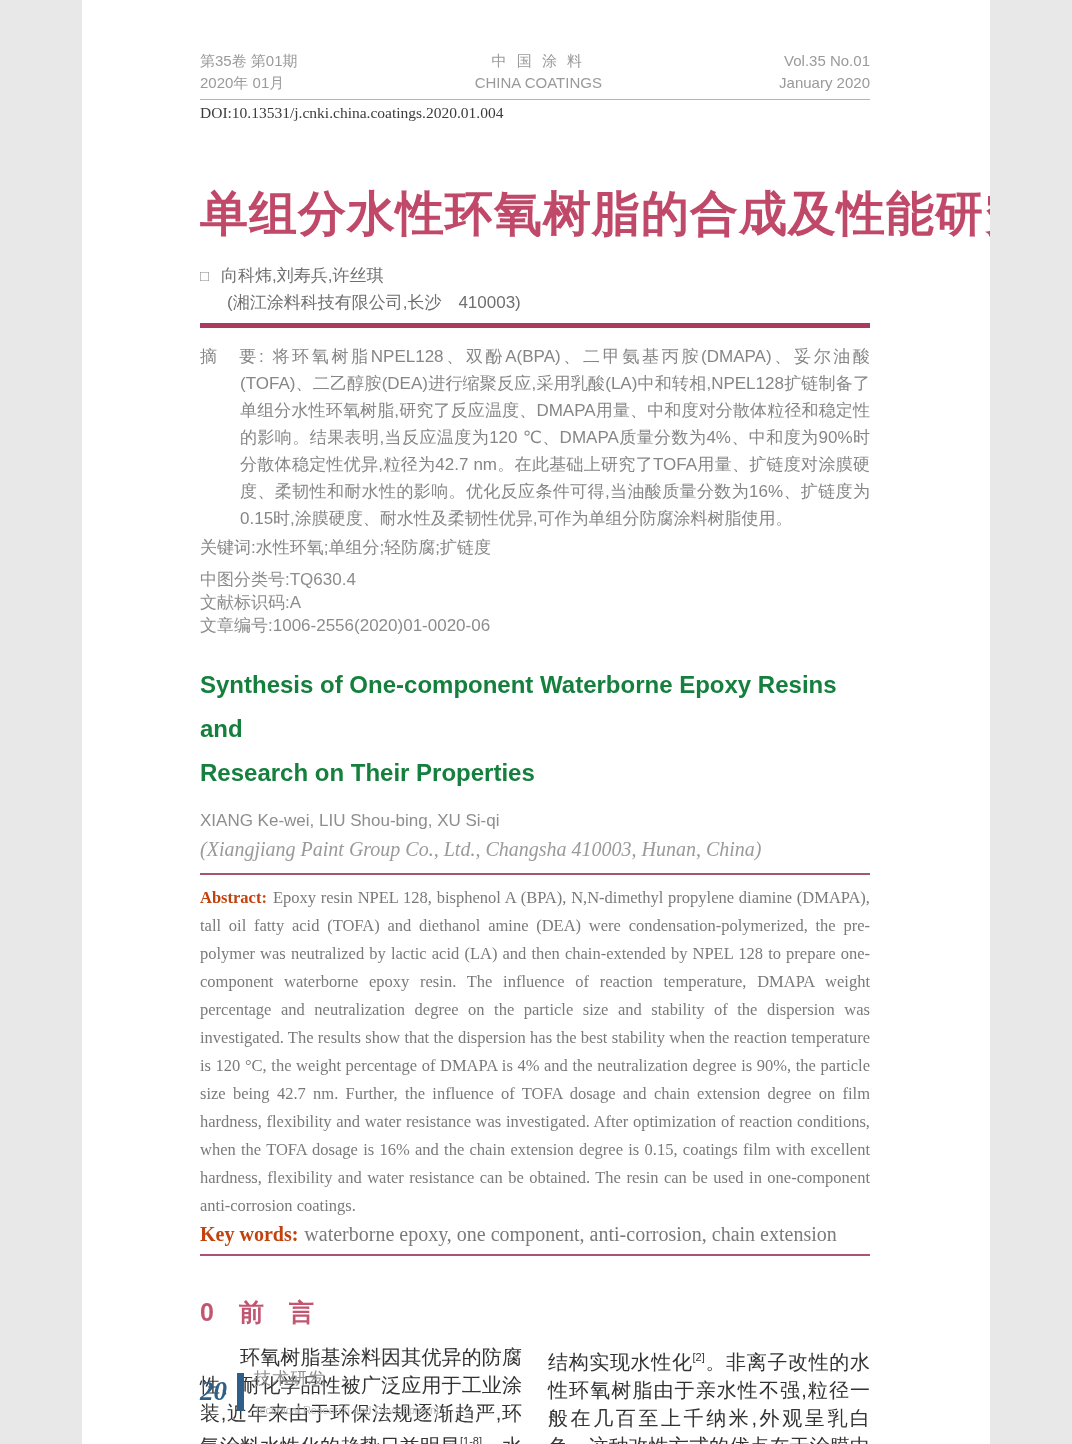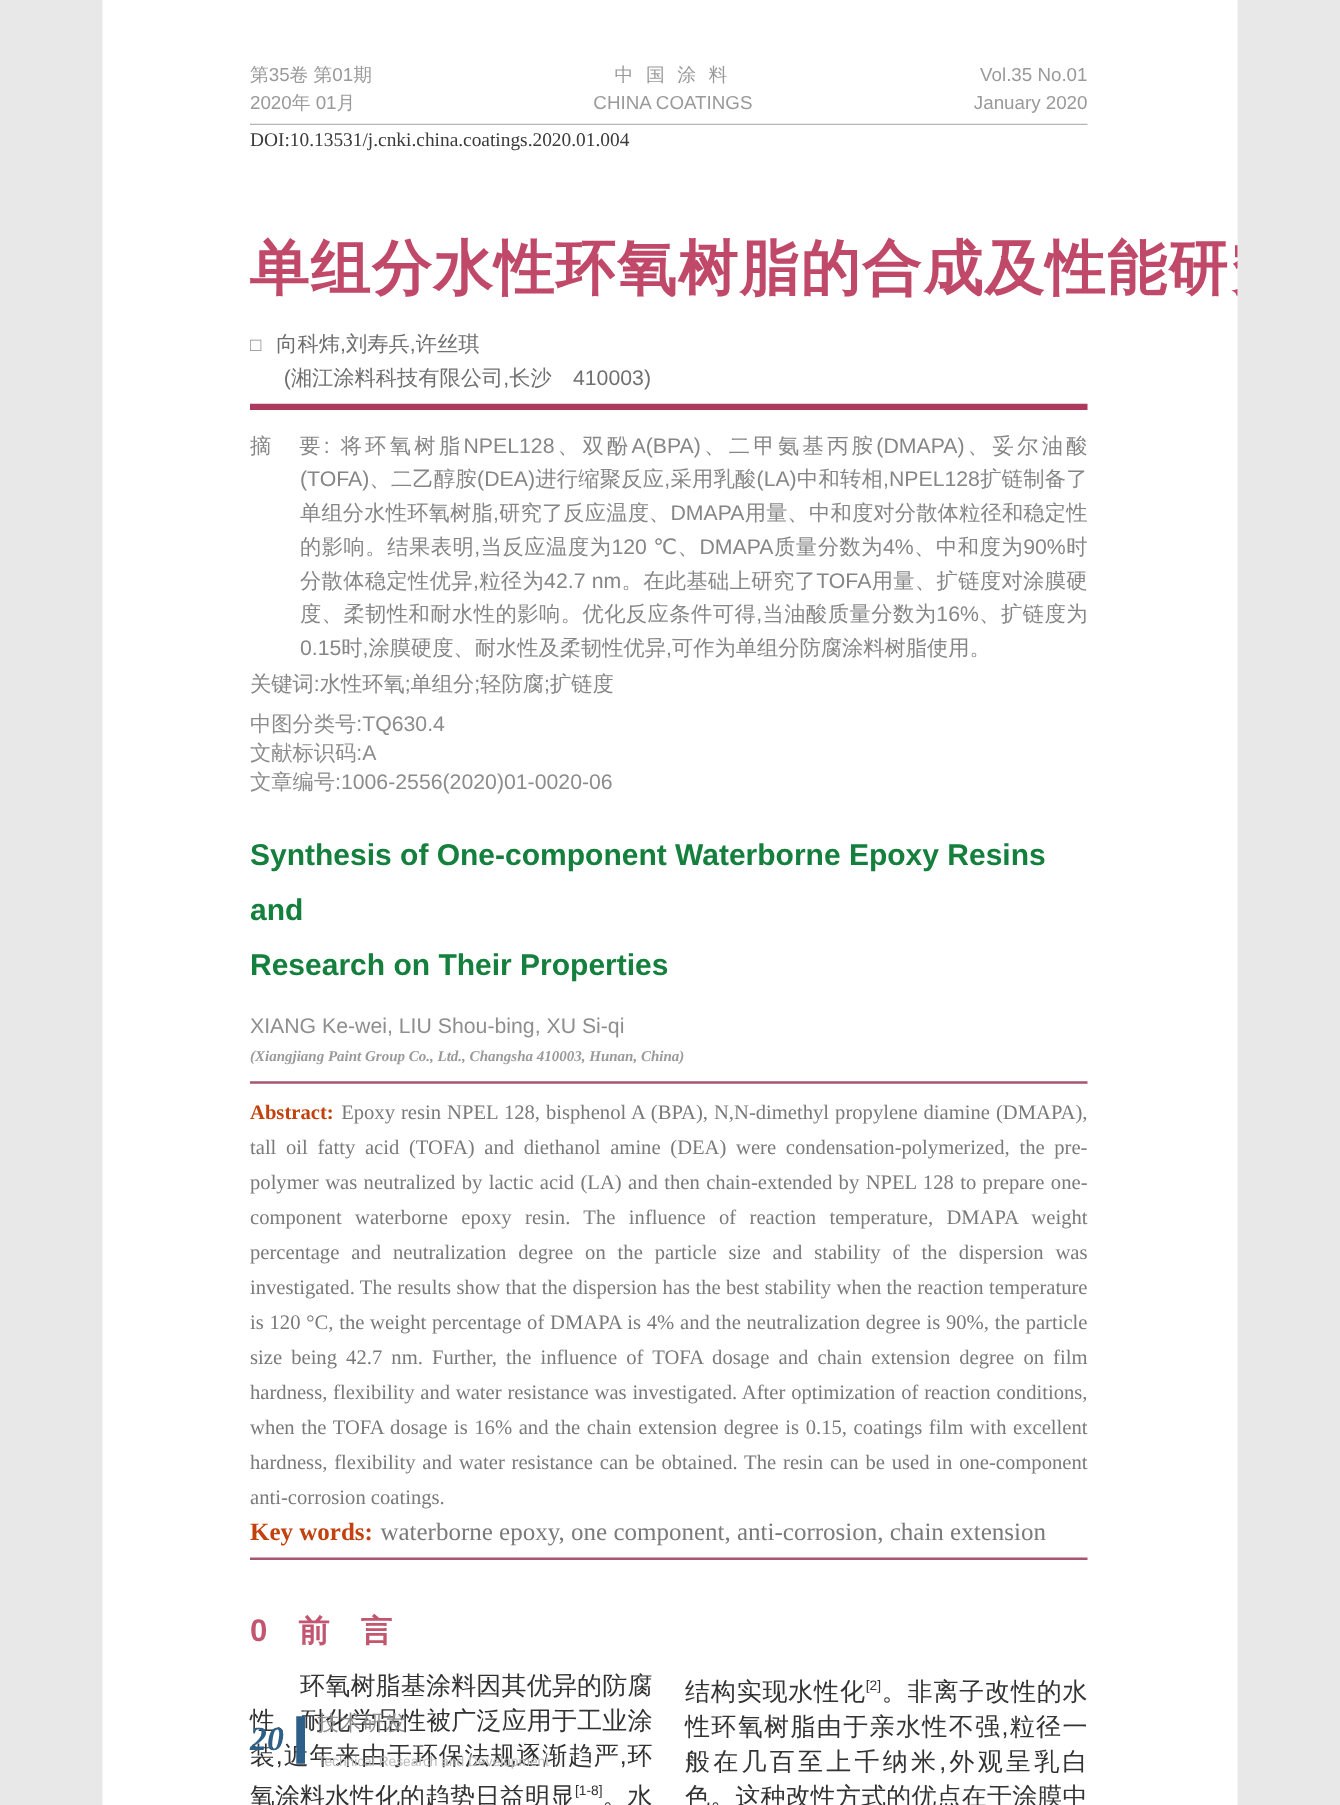--- a/index.html
+++ b/index.html
@@ -27,21 +27,21 @@
                  padding-left:40px; text-indent:-40px; }
   .abstract-cn .lbl { margin-right:6px; }
   .keywords-cn { margin-top:2px; font-size:17px; line-height:27px; color:#868686; }
   .meta-row { margin-top:7px; font-size:17px; color:#8c8c8c; display:flex;flex-direction:column; }
   .meta-row .m1 { width:290px; }
   .meta-row .m2 { width:245px; }
   sup { font-size:11px; }
   
   .title-en { margin-top:26px; font-size:24px; line-height:44px; font-weight:bold; color:#15803d; }
   .authors-en { margin-top:16px; font-size:17px; color:#8e8e8e; }
-  .affil-en { margin-top:7px; font-size:12px; color:#9a9a9a; font-style:italic; font-family:"Liberation Serif","DejaVu Serif",serif;font-weight:bold; }
+  .affil-en { margin-top:7px; font-size:20px; color:#9a9a9a; font-style:italic; font-family:"Liberation Serif","DejaVu Serif",serif; }
   .thin-rule { height:2px; background:#a85570; margin-top:12px; }
   .abstract-en { margin-top:9px; font-family:"Liberation Serif","DejaVu Serif",serif; font-size:16.5px;
                  line-height:28px; color:#7a7a7a; text-align:justify; }
   .abstract-en .lbl, .keywords-en .lbl { font-weight:bold; color:#c2410c; margin-right:6px; }
   .keywords-en { font-family:"Liberation Serif","DejaVu Serif",serif; font-size:20px; line-height:28px; color:#7a7a7a; }
   .thin-rule2 { height:2px; background:#a85570; margin-top:6px; }
   
   .intro { margin-top:40px; }
   .intro-heading { font-size:25px; font-weight:bold; color:#c25570; }
   .columns { display:flex; gap:26px; margin-top:14px; }

